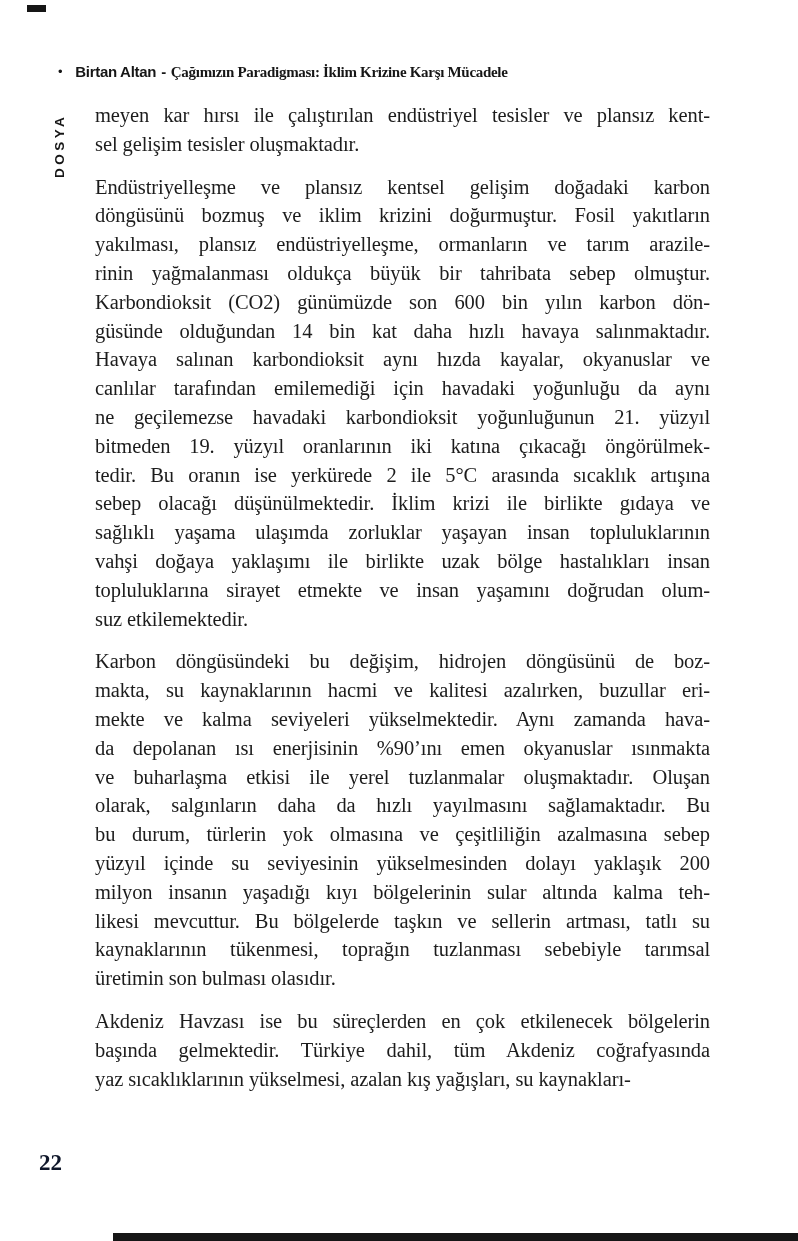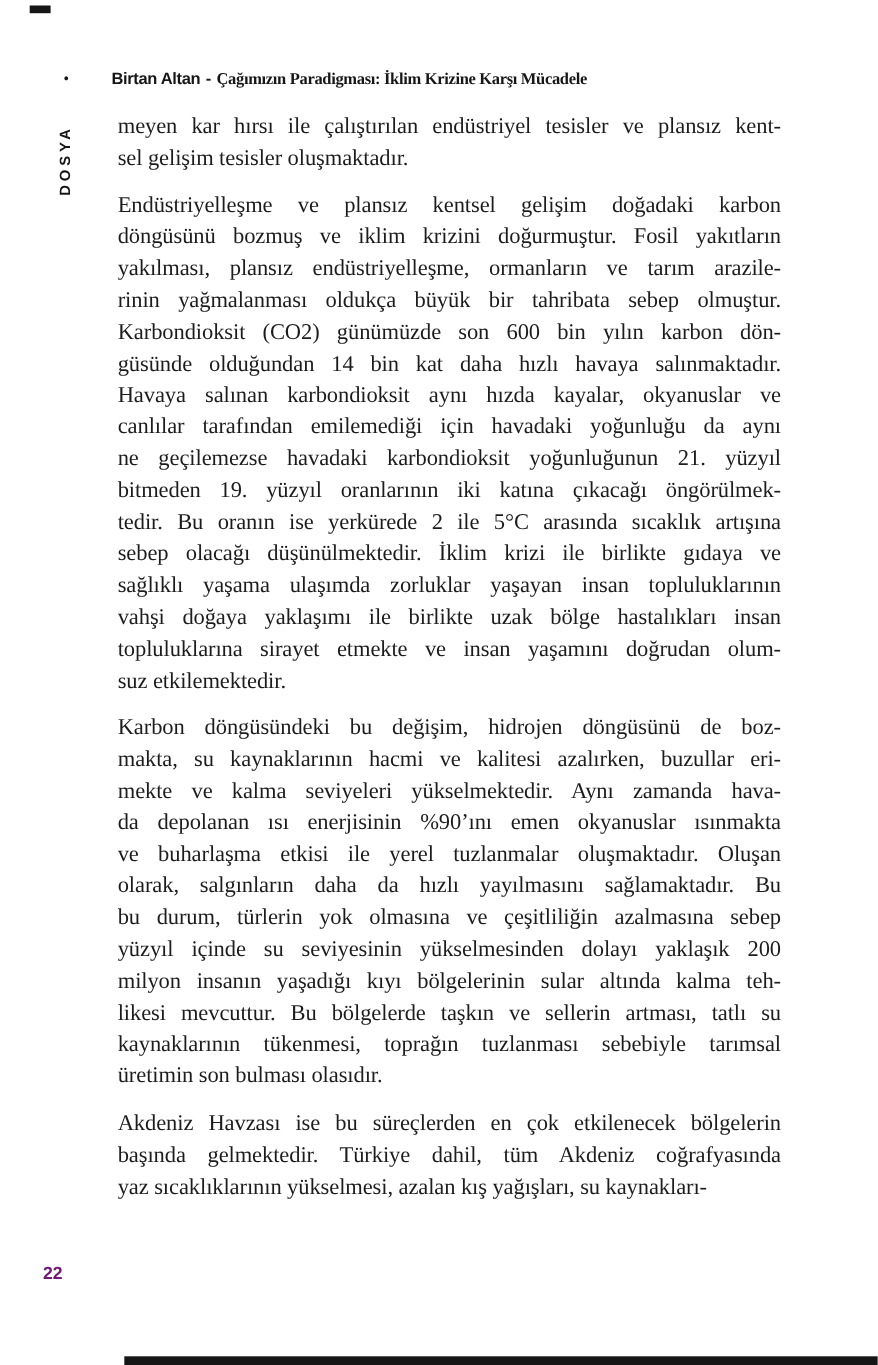--- a/index.html
+++ b/index.html
@@ -36,21 +36,21 @@
     color: #161616;
     display: flex;
     align-items: baseline;
     white-space: nowrap;
   }
   .header .bullet {
     font-size: 13px;
     margin-right: 13px;
     position: relative; top: -1px;
   }
-  .header .author { font-weight: 600; margin-left: 26px; }
+  .header .author { font-weight: 600; }
   .header .sep { font-weight: 600; padding: 0 5px; }
   .header .title { font-weight: 800; font-family: Liberation Serif, serif; }
   
   .dosya {
     position: absolute;
     left: 52px; top: 92px;
     height: 86px;
     writing-mode: vertical-rl;
     transform: rotate(180deg);
     font-family: "Liberation Sans", sans-serif;
@@ -62,38 +62,38 @@
   
   .body-col {
     position: absolute;
     left: 95px; top: 101px;
     width: 615px;
     font-size: 20.5px;
     line-height: 28.8px;
     letter-spacing: -0.1px;
     color: #1c1c1c;
   }
-  .para { margin: 0 0 14px 12px; }
+  .para { margin: 0 0 14px 0; }
   .line {
     text-align: justify;
     text-align-last: justify;
     overflow: hidden;
     white-space: nowrap;
   }
   .line.last {
     text-align-last: left;
   }
   
   .page-number {
     position: absolute;
     left: 39px; top: 1150px;
-    font-family: Liberation Sans, sans-serif;
+    font-family: Liberation Serif, serif;
     font-weight: 700;
-    font-size: 16px;
-    color: #701a75;
+    font-size: 23px;
+    color: #0f172a;
   }
 </style>
 </head>
 <body>
 
 <div class="page">
 
   <div class="top-mark"></div>
 
   <div class="header">

